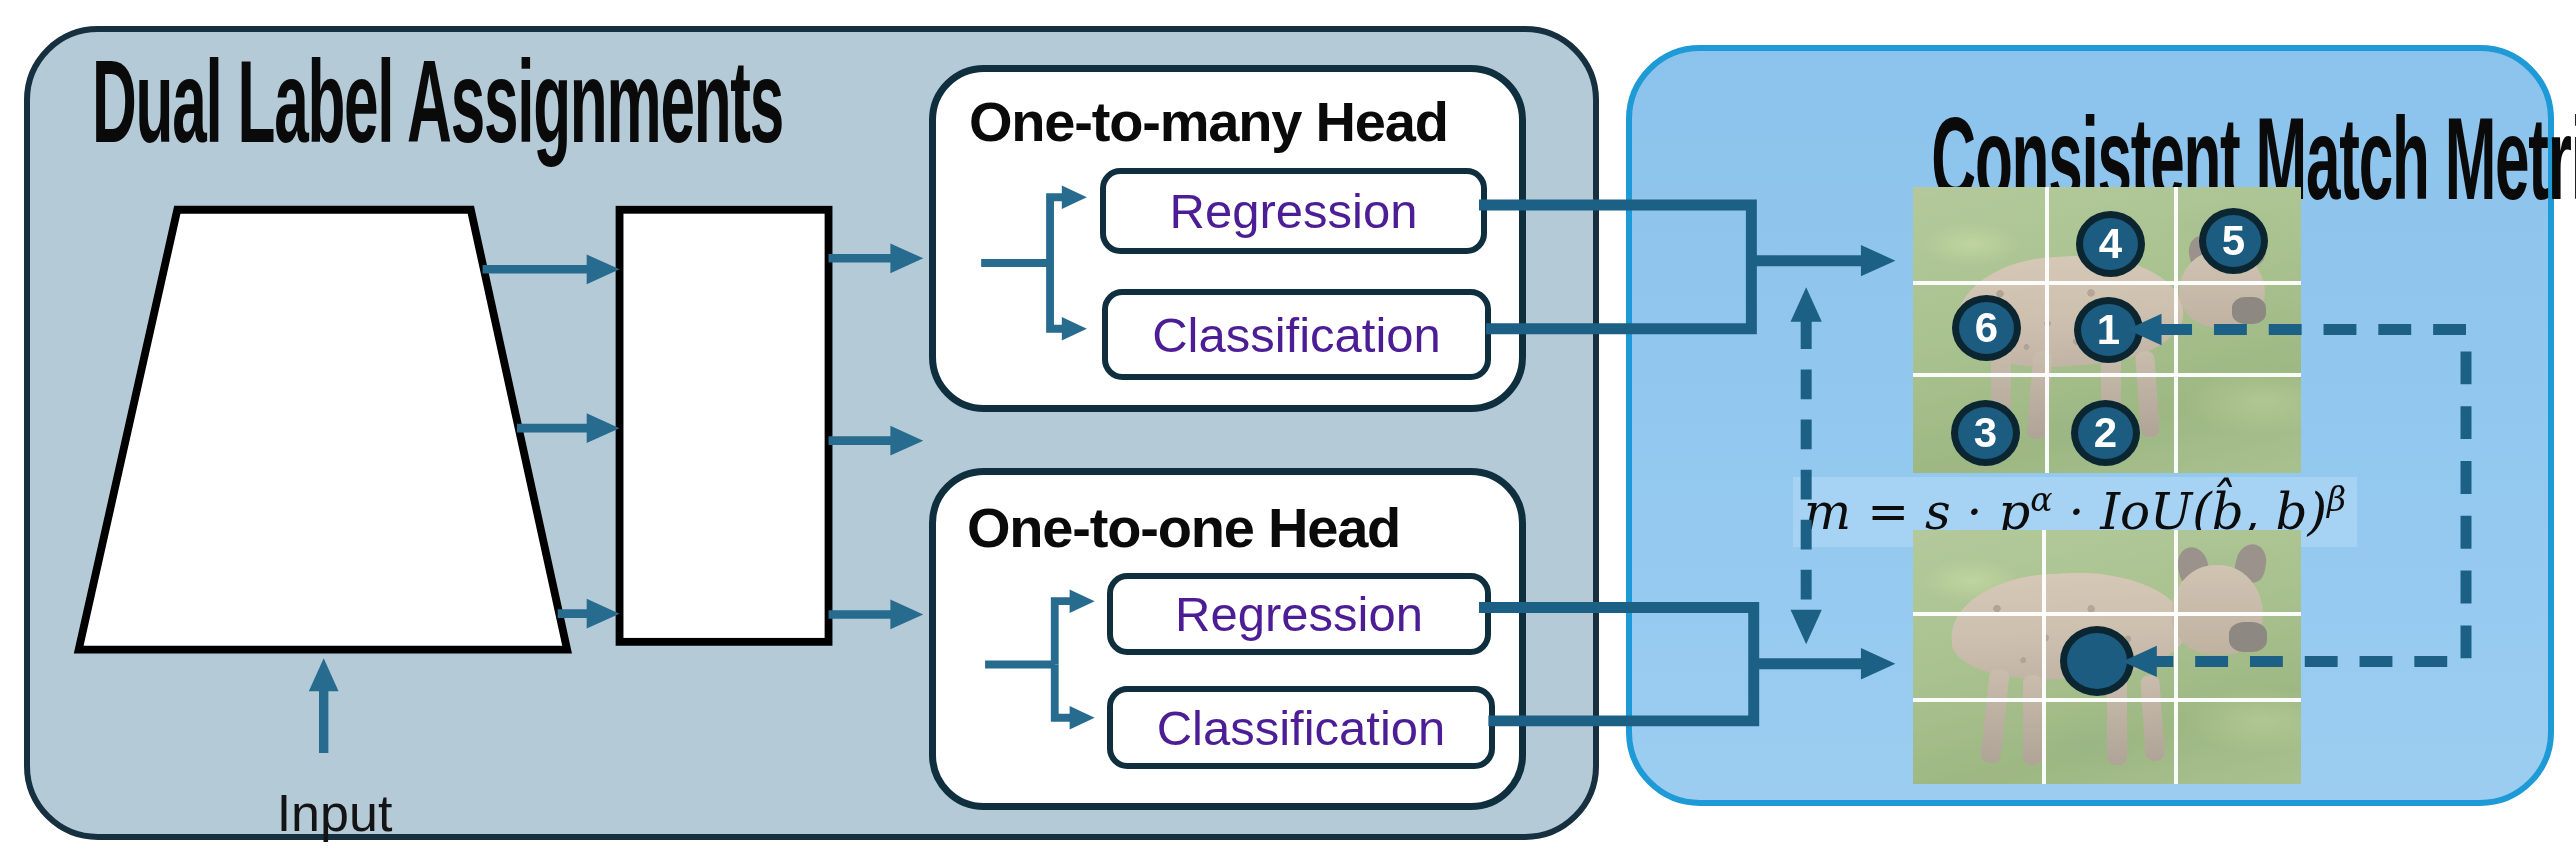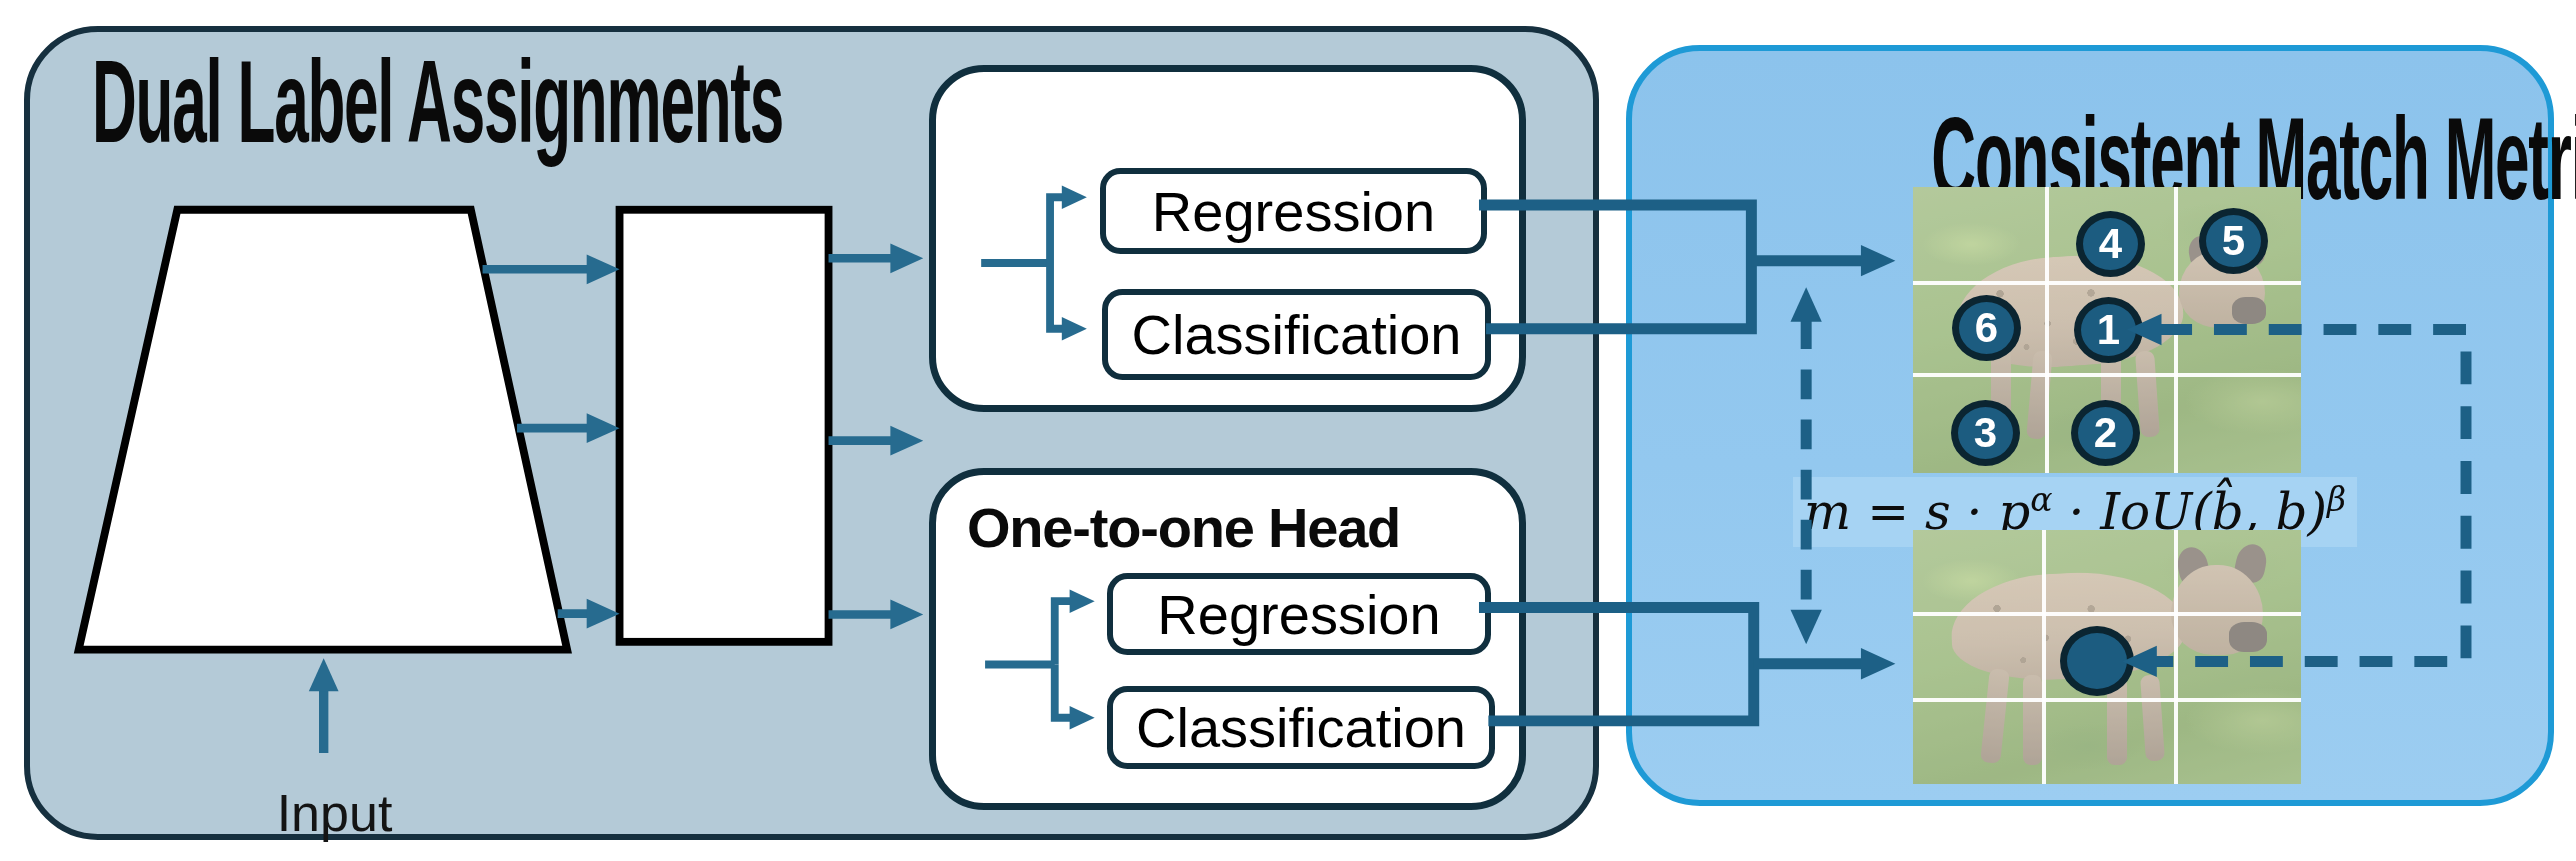--- a/index.html
+++ b/index.html
@@ -34,21 +34,21 @@
   .head-box{position:absolute;box-sizing:border-box;background:#ffffff;
     border:7px solid #102f3e;border-radius:55px;}
   .hb-otm{left:929px;top:65px;width:597px;height:347px;}
   .hb-oto{left:929px;top:468px;width:597px;height:342px;}
   .head-title{position:absolute;font-weight:bold;color:#0a0a0a;font-size:56px;
     letter-spacing:-1.2px;white-space:nowrap;line-height:1;}
   .hb-otm .head-title{left:33px;top:22px;}
   .hb-oto .head-title{left:31px;top:25px;}
   .sub-box{position:absolute;box-sizing:border-box;background:#ffffff;
     border:6.3px solid #102f3e;border-radius:20.4px;display:flex;align-items:center;justify-content:center;
-    font-size:56px;color:#000000;}
+    font-size:49px;color:#4c1d95;}
   .hb-otm .sb-reg{left:164px;top:96px;width:387px;height:86px;}
   .hb-otm .sb-cls{left:166px;top:217px;width:389px;height:91px;}
   .hb-oto .sb-reg{left:171px;top:98px;width:384px;height:82px;}
   .hb-oto .sb-cls{left:171px;top:211px;width:388px;height:83px;}
   
   .photo{position:absolute;overflow:hidden;background:#86a963;}
   .photo-top{left:1913px;top:187px;width:388px;height:286px;}
   .photo-bottom{left:1913px;top:530px;width:388px;height:254px;}
   .grass{position:absolute;inset:0;
     background:
@@ -95,20 +95,21 @@
 <div class="big-title title-left"><span class="squeeze">Dual Label Assignments</span></div>
 
 <div class="panel panel-right"></div>
 <div class="big-title title-right"><span class="squeeze">Consistent Match Metric</span></div>
 
 <div class="shape-label lbl-backbone">Backbone</div>
 <div class="shape-label lbl-pan">PAN</div>
 <div class="shape-label lbl-input">Input</div>
 
 <div class="head-box hb-otm">
+  <div class="head-title">One-to-many Head</div>
   <div class="sub-box sb-reg">Regression</div>
   <div class="sub-box sb-cls">Classification</div>
 </div>
 
 <div class="head-box hb-oto">
   <div class="head-title">One-to-one Head</div>
   <div class="sub-box sb-reg">Regression</div>
   <div class="sub-box sb-cls">Classification</div>
 </div>
 

